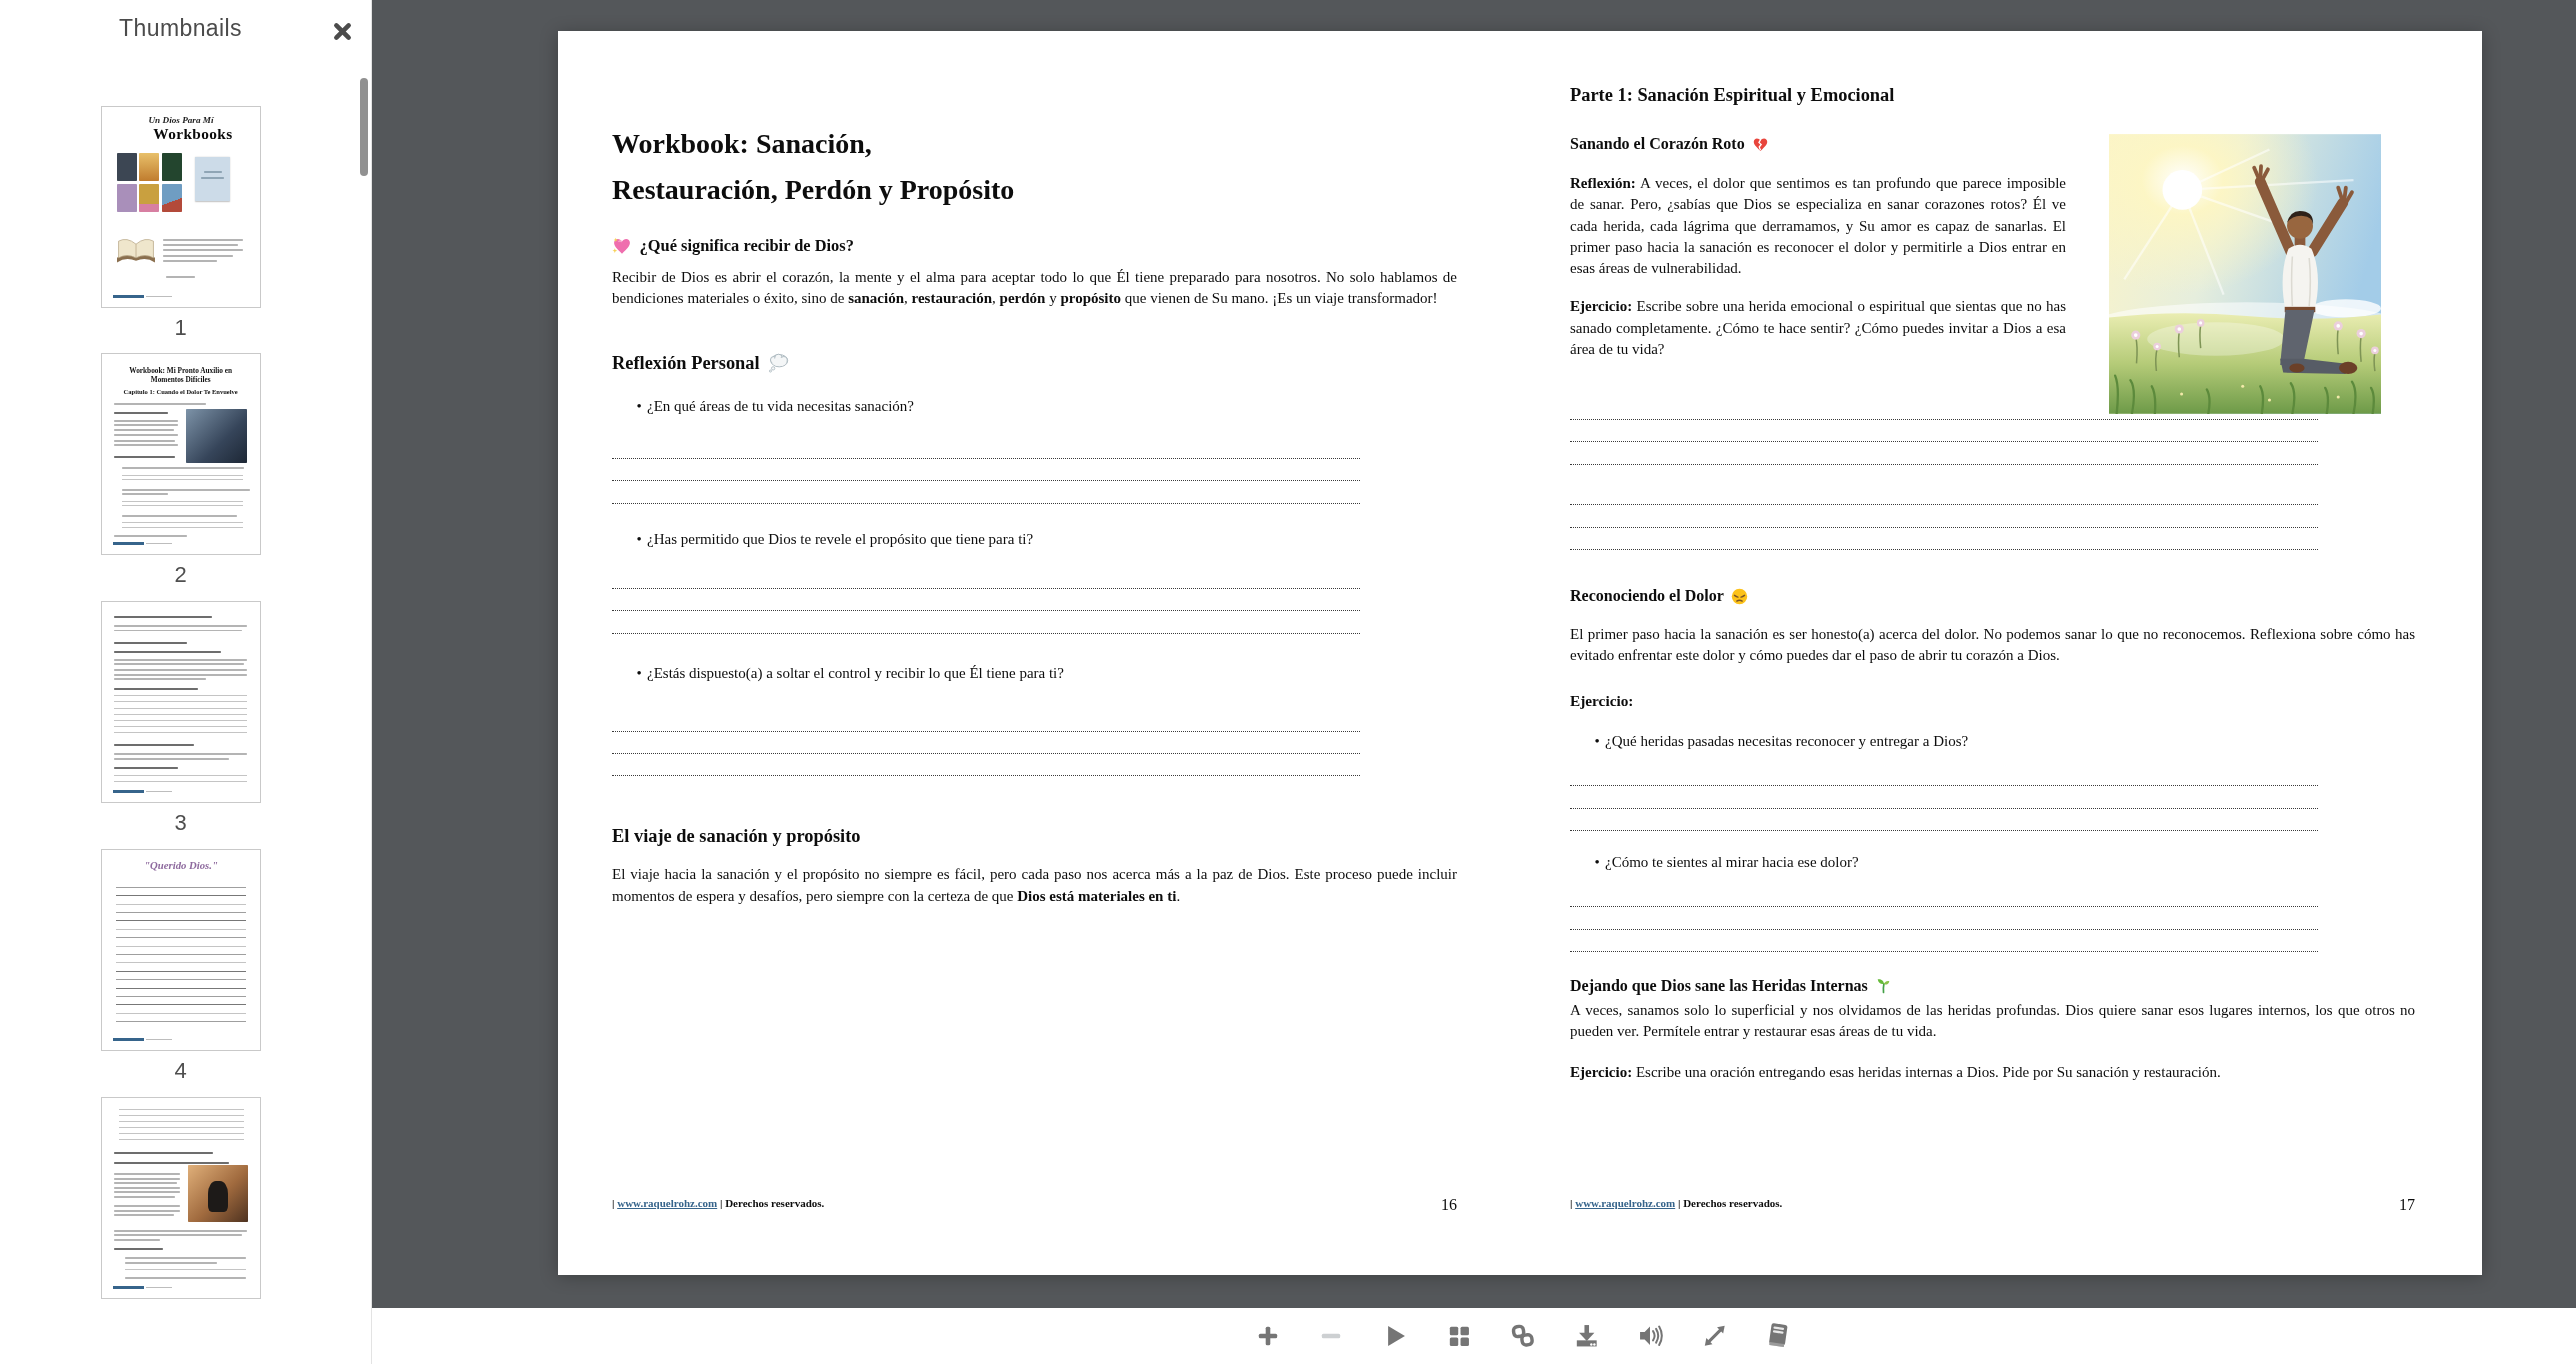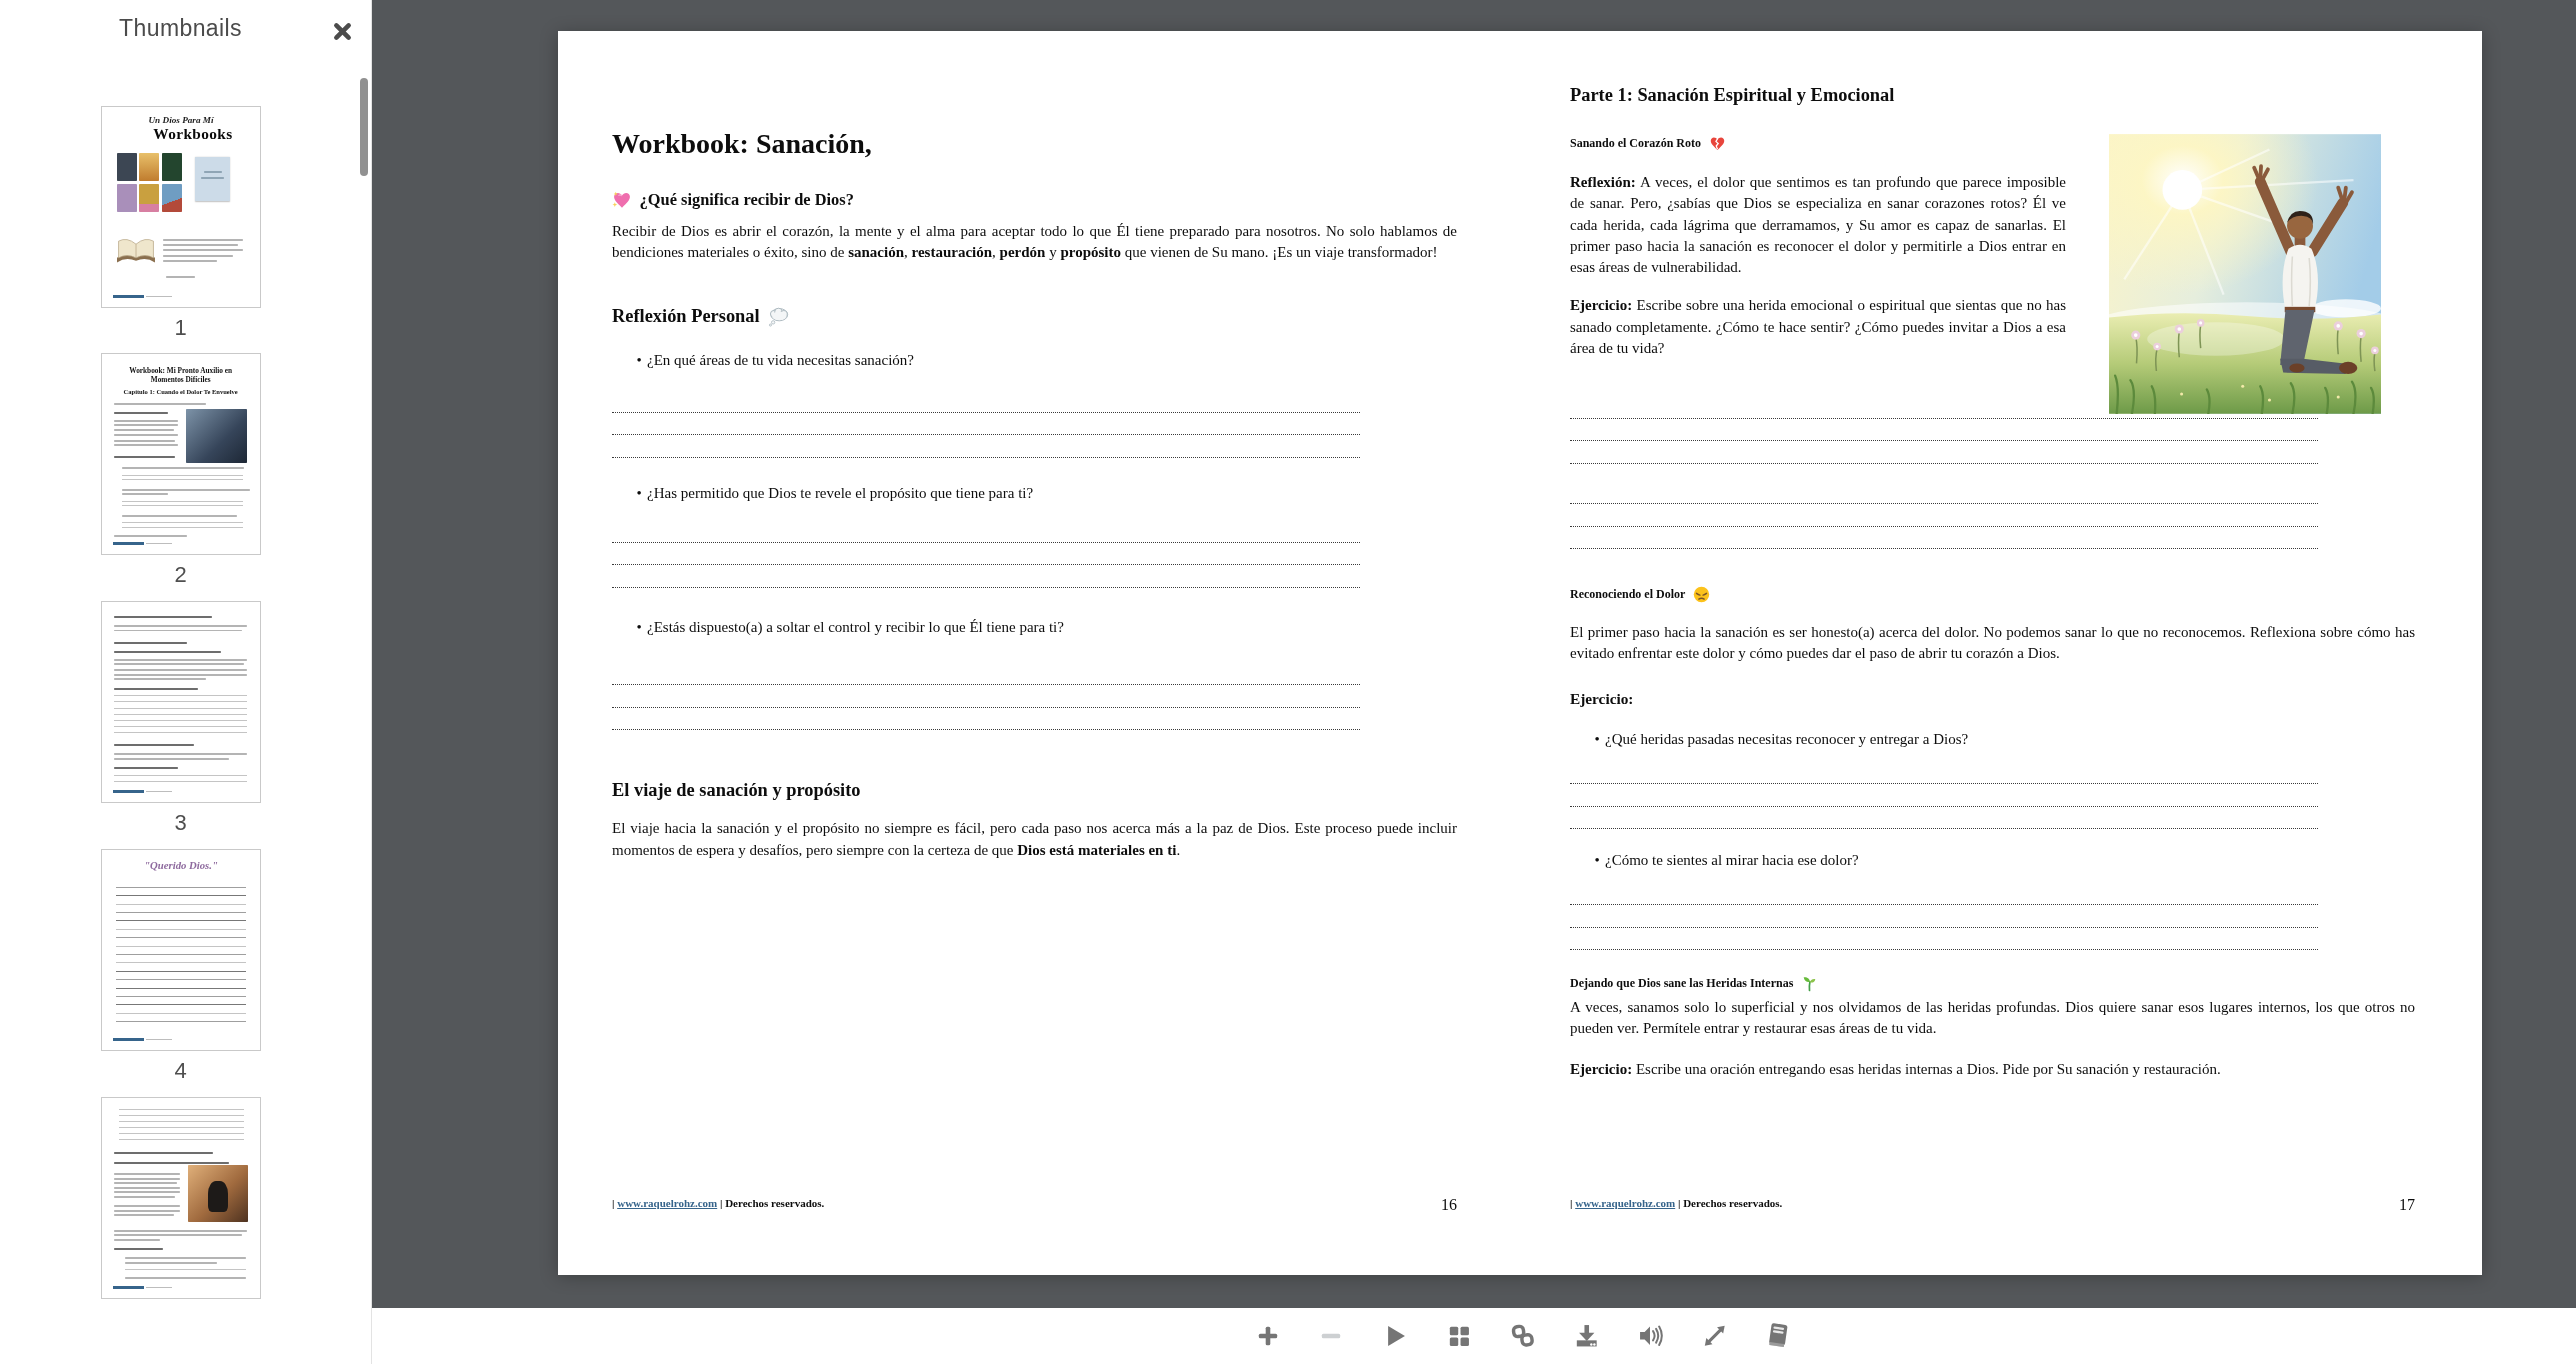--- a/index.html
+++ b/index.html
@@ -45,21 +45,21 @@
   .para{margin-top:10.7px;font-size:15px;line-height:1.42;text-align:justify;}
   .lp-h-reflexion{margin-top:43px;font-size:18.4px;font-weight:bold;display:flex;align-items:center;gap:7.6px;}
   .bullet-row{display:flex;font-size:15px;}
   .bullet-row .bdot{width:35px;padding-left:24.5px;box-sizing:border-box;}
   .bullet-row .btext{flex:1;}
   .dotgroup{width:748px;}
   .dotline{height:21.4px;border-bottom:1.5px dotted #3a3a3a;}
   .lp-h-viaje{margin-top:50px;font-size:18.4px;font-weight:bold;}
 
   .rp-h-part{margin-top:54px;font-size:18.4px;font-weight:bold;}
-  .rp-h-sub{font-size:12px;font-weight:bold;display:flex;align-items:center;gap:7.6px;}
+  .rp-h-sub{font-size:16px;font-weight:bold;display:flex;align-items:center;gap:7.6px;}
   .narrow{width:496px;}
   .hero{position:absolute;left:589px;top:103px;width:272px;height:280px;}
   .rp-h-ej{margin-top:26px;font-size:15.3px;font-weight:bold;}
 
   .pfooter{position:absolute;bottom:66px;font-size:11px;font-weight:bold;color:#0d0d0d;}
   .page.left .pfooter{left:54px;}
   .page.right .pfooter{left:50px;}
   .flink{color:#36648b;text-decoration:underline;cursor:pointer;}
   .pnum{position:absolute;bottom:61px;font-size:16px;}
   .page.left .pnum{right:63px;}
@@ -241,20 +241,21 @@
       </div>
       <div class="tnum"></div>
     </div>
   </div>
 
   <div class="spread">
 
     <div class="page left">
       <div class="lp-title">
         <div>Workbook: Sanación,</div>
+        <div>Restauración, Perdón y Propósito</div>
       </div>
 
 
       <div class="lp-h-q">
         <svg width="20" height="18.4" viewBox="0 0 24 22">
           <path d="M12 20 C5.5 14 2.5 10.5 2.5 7 C2.5 4.2 4.6 2.4 7 2.4 C9 2.4 10.9 3.6 12 5.4 C13.1 3.6 15 2.4 17 2.4 C19.4 2.4 21.5 4.2 21.5 7 C21.5 10.5 18.5 14 12 20 Z" fill="#ef6eae"></path>
           <path d="M8.2 5.2 C9.2 4.4 10.6 4.6 11.2 5.4" stroke="#f9b4d4" stroke-width="1.4" fill="none" stroke-linecap="round"></path>
           <path d="M4.5 1 L5.2 2.8 L7 3.5 L5.2 4.2 L4.5 6 L3.8 4.2 L2 3.5 L3.8 2.8 Z" fill="#f7d157"></path>
           <path d="M3.4 13.5 L4.2 15.6 L6.3 16.4 L4.2 17.2 L3.4 19.3 L2.6 17.2 L0.5 16.4 L2.6 15.6 Z" fill="#f7d157"></path>
         </svg>

